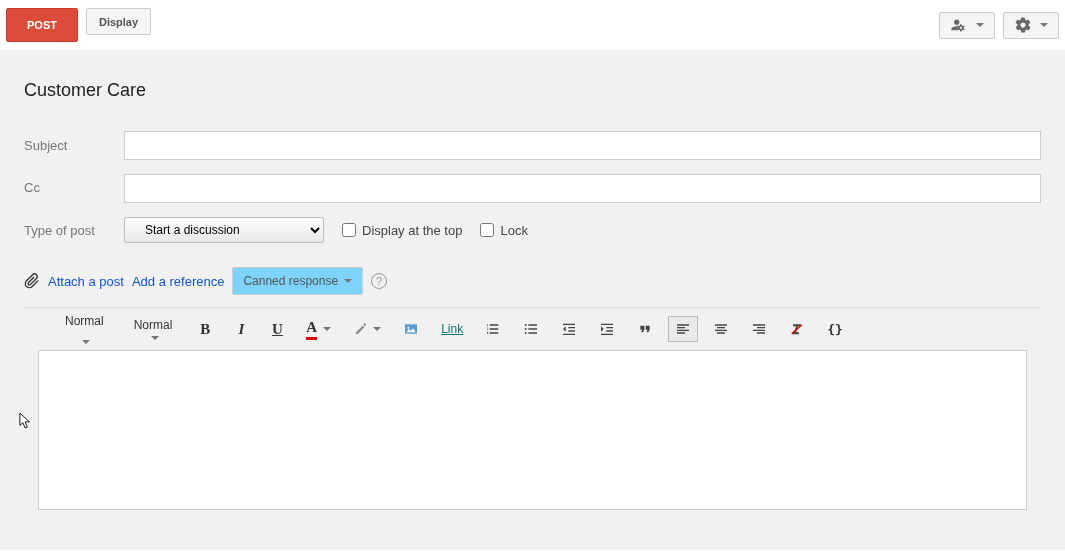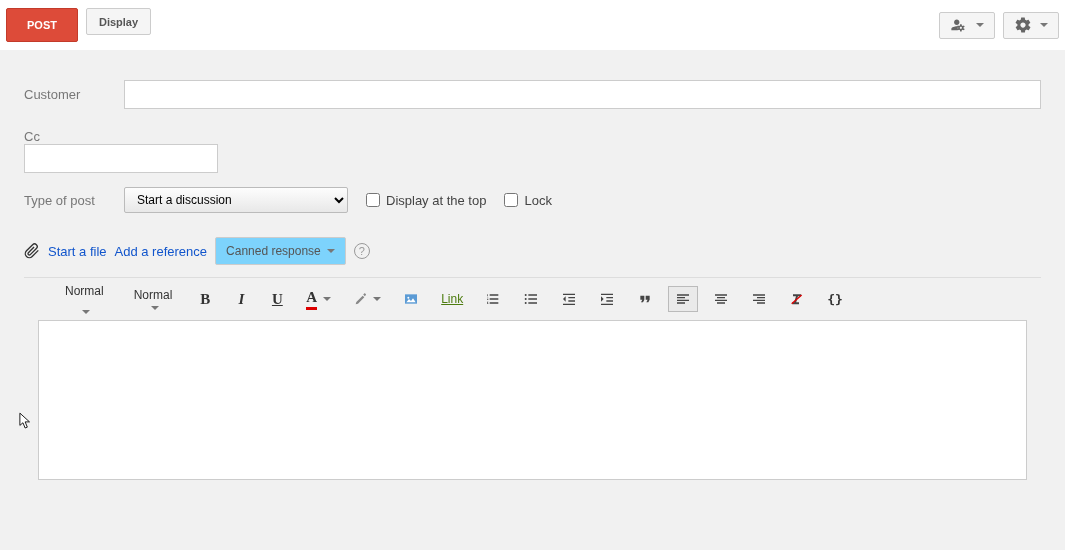--- a/index.html
+++ b/index.html
@@ -14,46 +14,46 @@
     .btn-icon { padding: 0 10px; display: flex; align-items: center; gap: 4px; }
     .btn-icon svg { width: 18px; height: 18px; fill: #666; }
     .caret { display: inline-block; width: 0; height: 0; border-left: 4px solid transparent; border-right: 4px solid transparent; border-top: 4px solid #777; margin-left: 4px; vertical-align: middle; }
     
     .content-wrap { background: #f1f1f1; padding: 30px 10px 10px 10px; min-height: 500px; }
     
     .page-title { font-size: 18px; color: #222; font-weight: normal; margin-bottom: 30px; padding-left: 14px; }
     
     .form-area { padding-left: 14px; padding-right: 14px; }
     .form-row { display: flex; align-items: center; margin-bottom: 14px; }
-    .form-row.align-top { align-items: flex-start; flex-direction: column; }
+    .form-row.align-top { align-items: flex-start; }
     .form-label { width: 100px; color: #777; font-size: 13px; flex-shrink: 0; }
     .form-field { flex: 1; }
     
     .behalf-btn { display: inline-flex; align-items: center; padding: 6px 10px; background: #f5f5f5; border: 1px solid #ccc; border-radius: 2px; font-size: 12px; color: #333; cursor: pointer; font-weight: bold; }
     
     .text-input { width: 100%; padding: 6px 8px; border: 1px solid #ccc; font-size: 13px; background: #fff; }
     .hint { font-size: 11px; color: #999; margin-top: 2px; }
     
     .type-row { display: flex; align-items: center; gap: 18px; }
-    .select-box { width: 224px; padding: 4px 8px; border: 1px solid #bbb; background: linear-gradient(#fdfdfd,#e8e8e8); font-size: 12px; border-radius: 2px; }
+    .select-box { width: 200px; padding: 4px 16px; border: 1px solid #bbb; background: linear-gradient(#fdfdfd,#e8e8e8); font-size: 12px; border-radius: 2px; }
     .checkbox-group { display: flex; align-items: center; gap: 6px; }
     .checkbox-group input { width: 14px; height: 14px; }
     .checkbox-group label { font-size: 13px; color: #444; }
     
     .attach-row { display: flex; align-items: center; gap: 8px; padding: 10px 0 12px 0; border-bottom: 1px solid #ddd; margin-bottom: 0; }
     .paperclip { width: 16px; height: 16px; }
     .link-text { color: #1155cc; font-size: 13px; cursor: pointer; }
     .canned-btn { display: inline-flex; align-items: center; padding: 6px 10px; background: #7dd3fc; border: 1px solid #ccc; border-radius: 2px; font-size: 12px; cursor: pointer; color: #555; }
     .help-circle { width: 16px; height: 16px; border: 1.5px solid #999; border-radius: 50%; display: inline-flex; align-items: center; justify-content: center; font-size: 11px; color: #999; cursor: pointer; }
     
     .editor-toolbar { display: flex; align-items: center; gap: 0; padding: 8px 30px; background: #f1f1f1; }
     .tb-item { display: inline-flex; align-items: center; justify-content: center; min-width: 28px; height: 26px; padding: 0 6px; cursor: pointer; border: 1px solid transparent; font-size: 13px; color: #333; }
     .tb-item.active { background: #eaeaea; border: 1px solid #bbb; }
     .tb-item.wide { padding: 0 10px; font-size: 12px; gap: 12px; flex-direction: column;}
-    .tb-link { color: #4d7c0f; text-decoration: underline; font-size: 12px; }
+    .tb-link { color: #0f766e; text-decoration: underline; font-size: 12px; }
     .tb-svg { width: 16px; height: 16px; }
     .tb-gap { width: 8px; }
     
     .editor-body { background: #fff; border: 1px solid #ccc; margin: 0 14px; min-height: 160px; padding: 10px; }
     
     .cursor-arrow { position: absolute; left: 19px; top: 412px; width: 14px; height: 18px; pointer-events: none; }
 
     .color-underline { display:inline-block; border-bottom: 3px solid #d00; padding-bottom:1px; font-weight:bold; font-family: 'Times New Roman', serif; font-size:15px;}
   </style>
 </head>
@@ -74,26 +74,27 @@
     <button class="btn btn-icon">
       <svg viewBox="0 0 24 24">
           <path d="M19.4 13c0-.3.1-.7.1-1s0-.7-.1-1l2.1-1.6c.2-.1.2-.4.1-.6l-2-3.5c-.1-.2-.4-.3-.6-.2l-2.5 1c-.5-.4-1.1-.7-1.7-1l-.4-2.6c0-.2-.2-.4-.5-.4h-4c-.2 0-.4.2-.5.4l-.4 2.6c-.6.3-1.2.6-1.7 1l-2.5-1c-.2-.1-.5 0-.6.2l-2 3.5c-.1.2-.1.5.1.6L4.6 11c0 .3-.1.7-.1 1s0 .7.1 1l-2.1 1.6c-.2.1-.2.4-.1.6l2 3.5c.1.2.4.3.6.2l2.5-1c.5.4 1.1.7 1.7 1l.4 2.6c0 .2.2.4.5.4h4c.2 0 .4-.2.5-.4l.4-2.6c.6-.3 1.2-.6 1.7-1l2.5 1c.2.1.5 0 .6-.2l2-3.5c.1-.2.1-.5-.1-.6L19.4 13zM12 15.5c-1.9 0-3.5-1.6-3.5-3.5s1.6-3.5 3.5-3.5 3.5 1.6 3.5 3.5-1.6 3.5-3.5 3.5z"></path>
         </svg>
       <span class="caret"></span>
     </button>
   </div>
 </div>
 
 <div class="content-wrap">
+  <h1 class="page-title">Customer Care</h1>
 
   <div class="form-area">
 
 
     <div class="form-row">
-      <div class="form-label">Customer</div>
+      <div class="form-label">Subject</div>
       <div class="form-field">
         <input type="text" class="text-input" value="" style="">
       </div>
     </div>
 
     <div class="form-row align-top">
       <div class="form-label" style="padding-top:6px;">Cc</div>
       <div class="form-field">
         <input type="text" class="text-input" value="" style="">
       </div>
@@ -113,21 +114,21 @@
           <input type="checkbox" style="">
           <label>Lock</label>
         </div>
       </div>
     </div>
 
     <div class="attach-row">
       <svg class="paperclip" viewBox="0 0 24 24" fill="none" stroke="#333" stroke-width="2">
           <path d="M21.44 11.05l-9.19 9.19a6 6 0 01-8.49-8.49l9.19-9.19a4 4 0 015.66 5.66l-9.2 9.19a2 2 0 01-2.83-2.83l8.49-8.48"></path>
         </svg>
-      <span class="link-text">Start a file</span>
+      <span class="link-text">Attach a post</span>
       <span class="link-text">Add a reference</span>
       <div class="canned-btn">
         <span>Canned response</span>
         <span class="caret" style="margin-left:6px;"></span>
       </div>
       <span class="help-circle">?</span>
     </div>
 
     <div class="editor-toolbar">
       <div class="tb-item wide">

